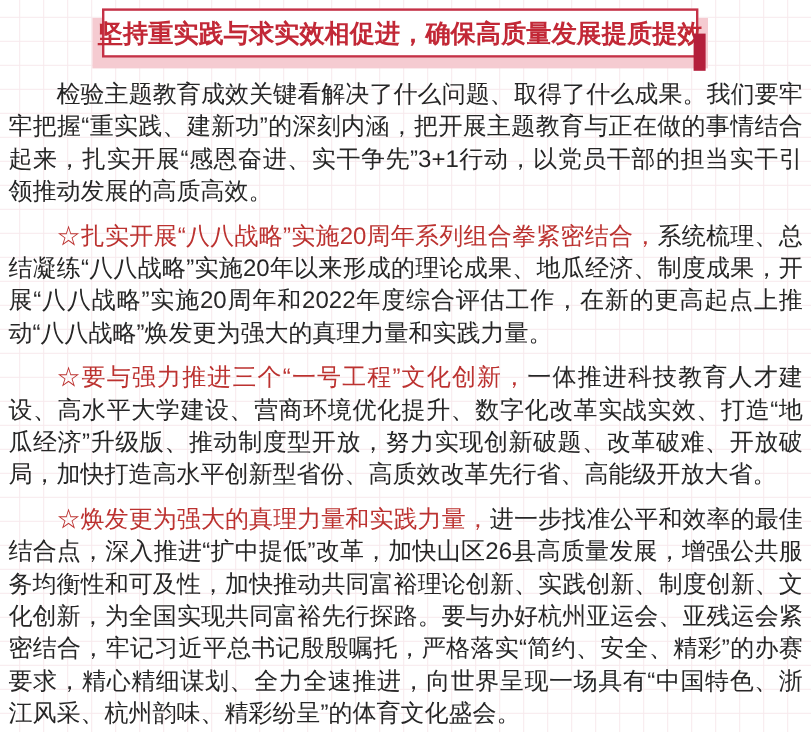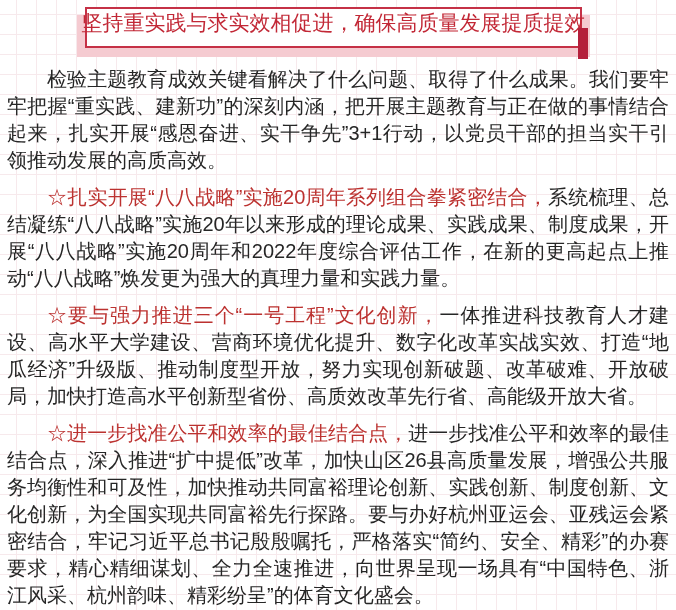--- a/index.html
+++ b/index.html
@@ -18,22 +18,22 @@
   }
   
   .banner-wrap{position:absolute;left:85px;top:7px;width:497px;height:41px;}
   .banner-shadow{
     position:absolute;left:-8px;top:8px;width:513px;height:42px;
     background:#f5cbd1;
   }
   .banner-box{
     position:absolute;left:0;top:0;right:0;bottom:0;
     background:#ffffff;border:2px solid #c53146;
-    display:flex;justify-content:center;
-    color:#c22836;font-size:21px;font-weight:normal;
+    display:flex;align-items:center;justify-content:center;
+    color:#c22836;font-size:21px;font-weight:bold;
     white-space:nowrap;
   }
   .banner-bar{
     position:absolute;right:-6px;top:21px;width:10px;height:31px;
     background:#b41f3b;
   }
   
   .content{
     position:absolute;left:7px;right:7px;top:66px;
     font-size:20px;line-height:27px;
@@ -53,20 +53,20 @@
     <div class="banner-shadow"></div>
     <div class="banner-box">
         <span>坚持重实践与求实效相促进，确保高质量发展提质提效</span>
       </div>
     <div class="banner-bar"></div>
   </div>
 
   <div class="content">
     <p class="para"><span class="black">检验主题教育成效关键看解决了什么问题、取得了什么成果。我们要牢牢把握“重实践、建新功”的深刻内涵，把开展主题教育与正在做的事情结合起来，扎实开展“感恩奋进、实干争先”3+1行动，以党员干部的担当实干引领推动发展的高质高效。</span></p>
 
-    <p class="para"><span class="red">☆</span><span class="red">扎实开展“八八战略”实施20周年系列组合拳紧密结合，</span><span class="black">系统梳理、总结凝练“八八战略”实施20年以来形成的理论成果、实践成果、制度成果，开展“八八战略”实施20周年和2022年度综合评估工作，在新的更高起点上推动“八八战略”焕发更为强大的真理力量和实践力量。</span></p>
+    <p class="para"><span class="red">☆</span><span class="red">扎实开展“八八战略”实施20周年系列组合拳紧密结合，</span><span class="black">系统梳理、总结凝练“八八战略”实施20年以来形成的理论成果、地瓜经济、制度成果，开展“八八战略”实施20周年和2022年度综合评估工作，在新的更高起点上推动“八八战略”焕发更为强大的真理力量和实践力量。</span></p>
 
     <p class="para"><span class="red">☆</span><span class="red">要与强力推进三个“一号工程”文化创新，</span><span class="black">一体推进科技教育人才建设、高水平大学建设、营商环境优化提升、数字化改革实战实效、打造“地瓜经济”升级版、推动制度型开放，努力实现创新破题、改革破难、开放破局，加快打造高水平创新型省份、高质效改革先行省、高能级开放大省。</span></p>
 
-    <p class="para"><span class="red">☆</span><span class="red">进一步找准公平和效率的最佳结合点，</span><span class="black">进一步找准公平和效率的最佳结合点，深入推进“扩中提低”改革，加快山区26县高质量发展，增强公共服务均衡性和可及性，加快推动共同富裕理论创新、实践创新、制度创新、文化创新，为全国实现共同富裕先行探路。要与办好杭州亚运会、亚残运会紧密结合，牢记习近平总书记殷殷嘱托，严格落实“简约、安全、精彩”的办赛要求，精心精细谋划、全力全速推进，向世界呈现一场具有“中国特色、浙江风采、杭州韵味、精彩纷呈”的体育文化盛会。</span></p>
+    <p class="para"><span class="red">☆</span><span class="red">焕发更为强大的真理力量和实践力量，</span><span class="black">进一步找准公平和效率的最佳结合点，深入推进“扩中提低”改革，加快山区26县高质量发展，增强公共服务均衡性和可及性，加快推动共同富裕理论创新、实践创新、制度创新、文化创新，为全国实现共同富裕先行探路。要与办好杭州亚运会、亚残运会紧密结合，牢记习近平总书记殷殷嘱托，严格落实“简约、安全、精彩”的办赛要求，精心精细谋划、全力全速推进，向世界呈现一场具有“中国特色、浙江风采、杭州韵味、精彩纷呈”的体育文化盛会。</span></p>
   </div>
 
 </div>
 
 </body></html>

